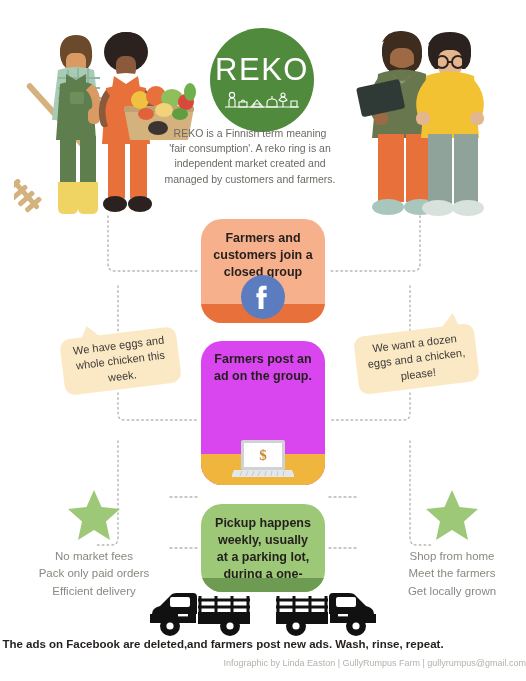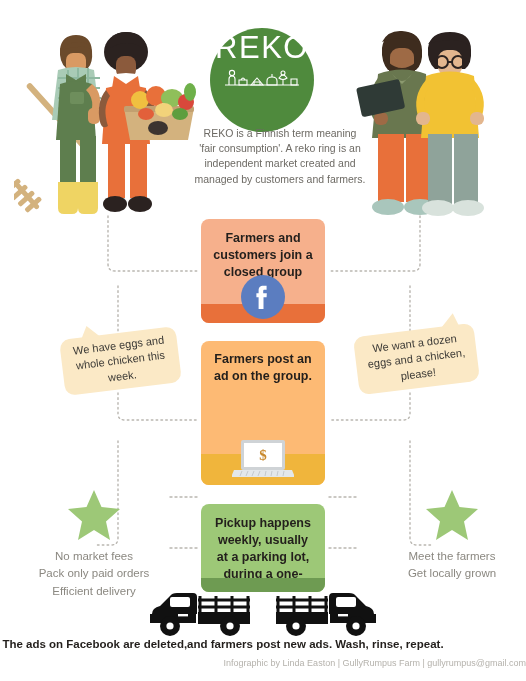--- a/index.html
+++ b/index.html
@@ -9,53 +9,53 @@
     font-family:"Liberation Sans","DejaVu Sans",sans-serif;
     overflow:hidden;
     position:relative;
   }
   .stage{position:relative;width:526px;height:681px;}
 
   
   .logo-circle{
     position:absolute;left:210px;top:28px;width:104px;height:104px;
     border-radius:50%;background:#4F8A3D;
-    display:flex;flex-direction:column;align-items:center;justify-content:flex-start;
+    display:flex;flex-direction:column;align-items:center;justify-content:center;
   }
   .logo-text{
     color:#ffffff;font-size:31px;letter-spacing:1.5px;
     font-family:"Liberation Sans","DejaVu Sans",sans-serif;
     font-weight:300;line-height:1;margin-top:4px;
   }
   .logo-icons{margin-top:5px;display:block;}
 
   
   .intro{
-    position:absolute;left:194px;top:126px;width:172px;
+    position:absolute;left:164px;top:126px;width:172px;
     text-align:center;color:#6d6a64;font-size:10.5px;line-height:1.45;
   }
 
   
   .people-left{position:absolute;left:14px;top:22px;}
   .people-right{position:absolute;left:352px;top:22px;}
 
   
   .step{
-    position:absolute;border-radius:8px;overflow:hidden;
+    position:absolute;border-radius:21px;overflow:hidden;
     display:flex;flex-direction:column;align-items:center;
   }
   .step-title{
     text-align:center;font-weight:bold;color:#231f1c;
     font-size:12.5px;line-height:1.35;padding:0 10px;
   }
   .step1{left:201px;top:219px;width:124px;height:104px;background:#F6B08C;}
   .step1 .band{position:absolute;left:0;bottom:0;width:100%;height:19px;background:#E8703A;}
   .step1 .step-title{margin-top:11px;}
 
-  .step2{left:201px;top:341px;width:124px;height:144px;background:#fdba74;}
+  .step2{left:201px;top:341px;width:124px;height:144px;background:#d946ef;}
   .step2 .band{position:absolute;left:0;bottom:0;width:100%;height:31px;background:#F0B53C;}
   .step2 .step-title{margin-top:10px;}
   .step2 .step-title.second{margin-top:9px;}
 
   .step3{left:201px;top:504px;width:124px;height:88px;background:#9DC877;}
   .step3 .band{position:absolute;left:0;bottom:0;width:100%;height:14px;background:#6E9B52;}
   .step3 .step-title{margin-top:11px;}
 
   .fb-icon{position:absolute;left:50%;transform:translateX(-50%);bottom:3px;}
   .laptop-icon{position:absolute;left:50%;transform:translateX(-50%);bottom:5px;}
@@ -379,20 +379,21 @@
     </svg>
     <div>No market fees</div>
     <div>Pack only paid orders</div>
     <div>Efficient delivery</div>
   </div>
 
   <div class="benefit benefit-right">
     <svg class="star-wrap" width="56" height="54" viewBox="0 0 56 54">
       <path d="M28 2 L35.5 19 L54 21 L40 33.5 L44 52 L28 42 L12 52 L16 33.5 L2 21 L20.5 19 Z" fill="#9DC877"></path>
     </svg>
+    <div>Shop from home</div>
     <div>Meet the farmers</div>
     <div>Get locally grown</div>
   </div>
 
   <div class="footer-main">The ads on Facebook are deleted,and farmers post new ads. Wash, rinse, repeat.</div>
   <div class="footer-credit">Infographic by Linda Easton | GullyRumpus Farm | gullyrumpus@gmail.com</div>
 
 </div>
 
 </body></html>

